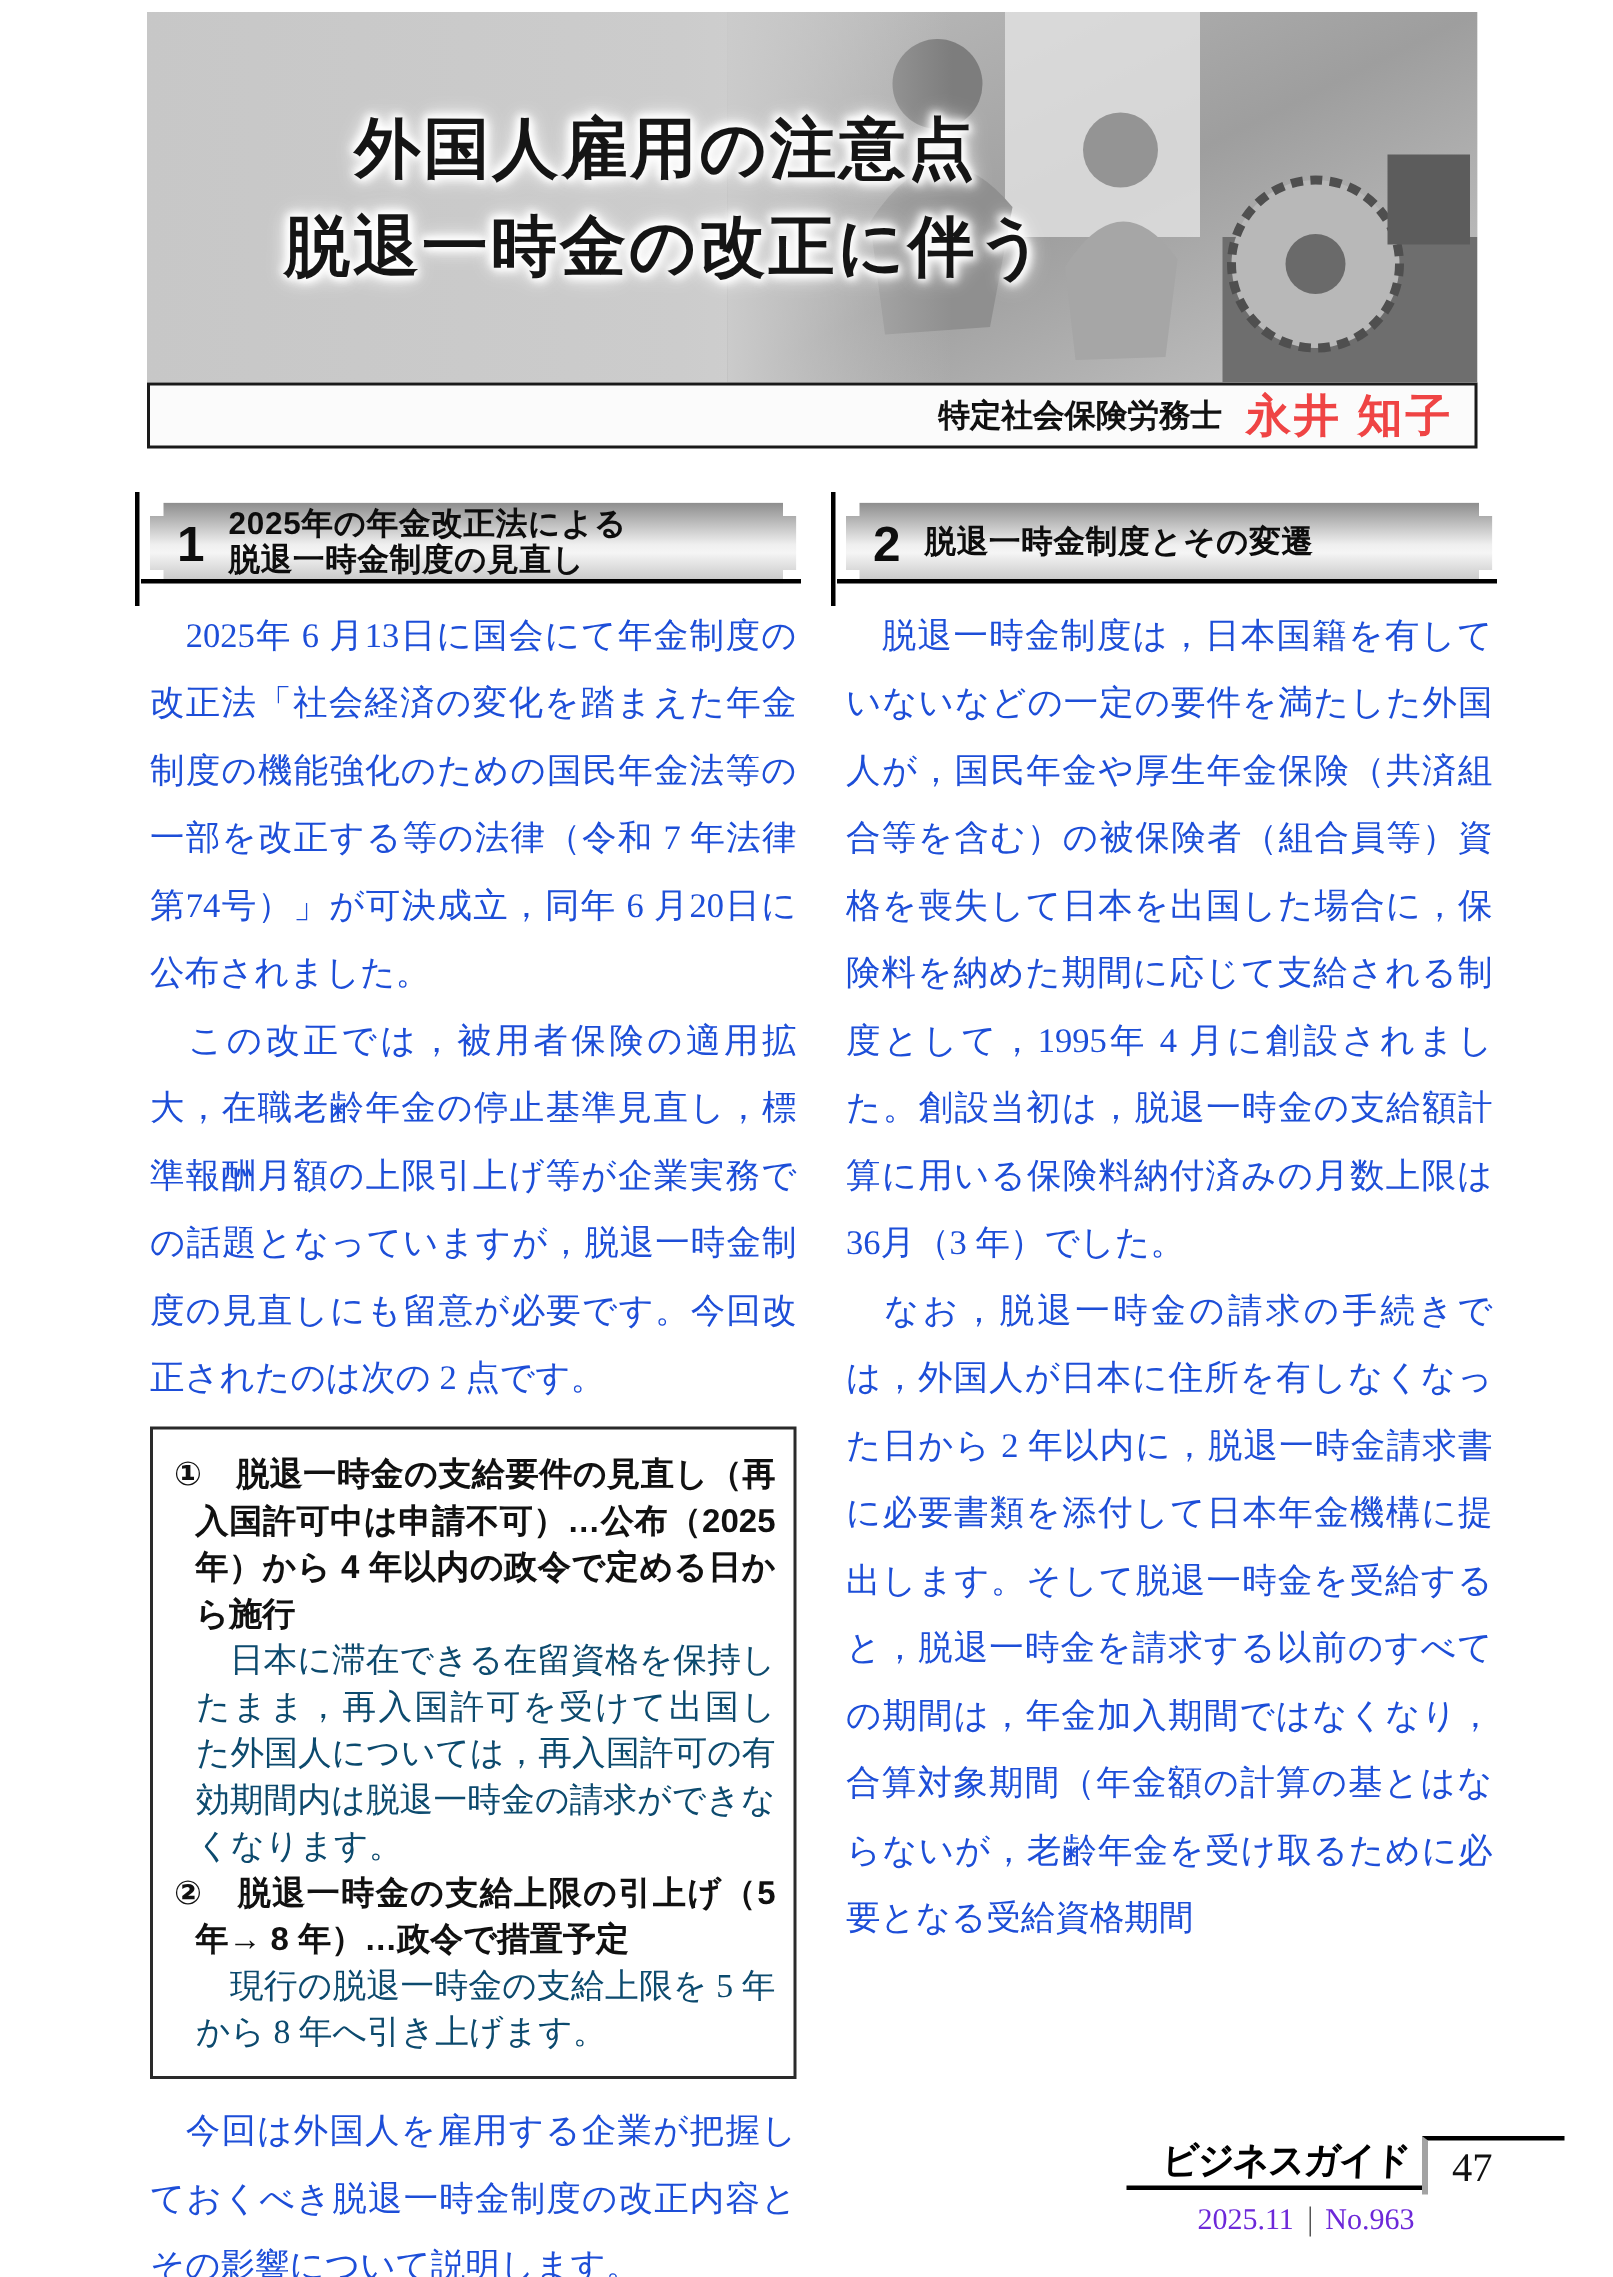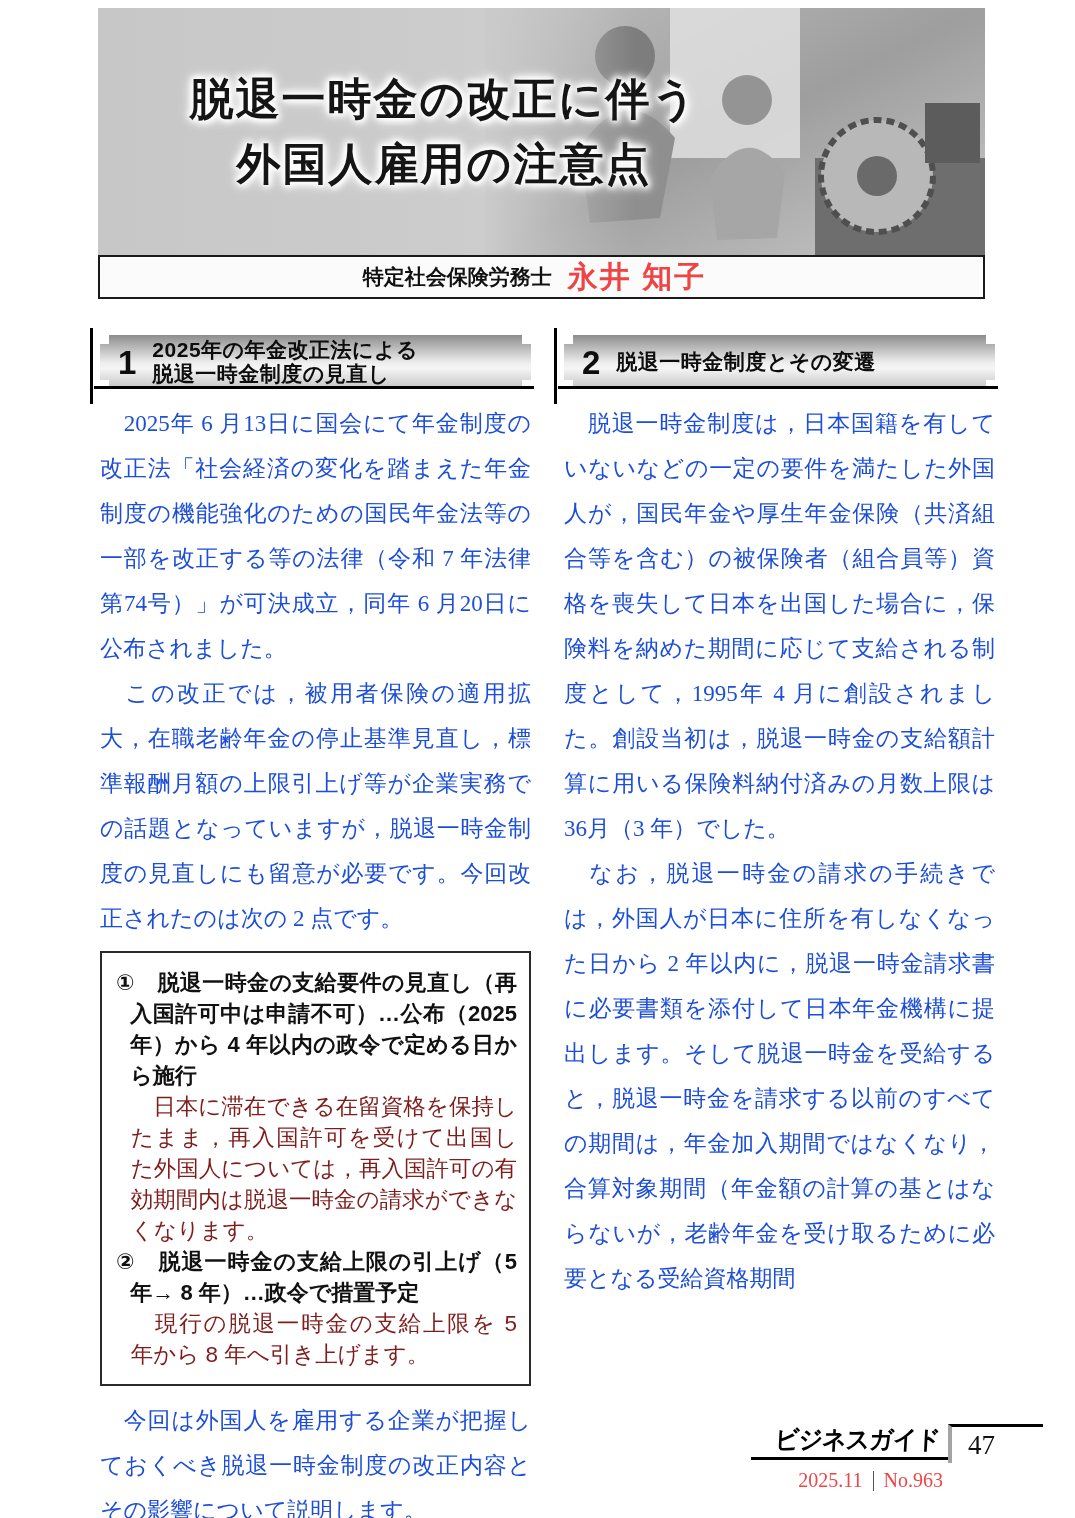--- a/index.html
+++ b/index.html
@@ -28,21 +28,21 @@
     font-size:44px;font-weight:bold;letter-spacing:2px;color:#151515;
     font-family:"Liberation Serif","DejaVu Serif",serif;
     text-shadow:0 0 4px #fff,0 0 8px #fff,0 0 12px #fff,0 0 16px #fff,2px 2px 6px #fff,-2px -2px 6px #fff;
     white-space:nowrap;
   }
 
   
   .author-bar{
     position:absolute;left:98px;top:255px;width:887px;height:44px;
     background:#fbfbfb;border:2px solid #1a1a1a;box-sizing:border-box;
-    display:flex;align-items:center;justify-content:center;
+    display:flex;align-items:center;justify-content:flex-end;
     padding-right:14px;gap:16px;z-index:4;
   }
   .author-title{font-family:"Liberation Sans","DejaVu Sans",sans-serif;font-weight:bold;font-size:21px;color:#111;}
   .author-name{font-family:"Liberation Sans","DejaVu Sans",sans-serif;font-weight:bold;font-size:30px;color:#ef4444;letter-spacing:2px;}
 
   
   .col{position:absolute;top:335px;width:431px;}
   .col-left{left:100px;}
   .col-right{left:564px;}
 
@@ -81,22 +81,22 @@
   .law-box{
     border:2px solid #2a2a2a;box-sizing:border-box;
     margin:10px 0 12px 0;padding:14px 12px 14px 14px;background:#fff;
   }
   .law-box .item-h{
     font-family:"Liberation Sans","DejaVu Sans",sans-serif;font-weight:bold;
     font-size:22px;line-height:31px;color:#111;
     padding-left:0.65em;text-indent:-0.65em;text-align:justify;
   }
   .law-box .item-b{
-    font-family:Liberation Sans, sans-serif;
-    font-size:22.5px;line-height:31px;color:#7f1d1d;
+    font-family:Liberation Serif, serif;
+    font-size:22.5px;line-height:31px;color:#0c4a6e;
     padding-left:0.65em;text-align:justify;
   }
 
   
   .footer{position:absolute;right:32px;top:1424px;z-index:5;}
   .footer-row{display:flex;align-items:stretch;}
   .logo-cell{
     border-bottom:3px solid #000;
     display:flex;align-items:center;justify-content:flex-end;
     padding:0 8px 2px 24px;min-width:128px;height:36px;box-sizing:border-box;
@@ -106,21 +106,21 @@
     font-size:24px;letter-spacing:-1px;color:#000;transform:scaleY(1.05) skewX(-3deg);
   }
   .page-cell{
     border-left:4px solid #a3a3a3;border-top:3px solid #000;
     width:95px;height:39px;box-sizing:border-box;
     display:flex;align-items:center;padding-left:16px;
     font-family:"Liberation Serif","DejaVu Serif",serif;font-size:27px;color:#111;
   }
   .footer-issue{
     margin-top:6px;text-align:right;padding-right:100px;
-    font-family:"Liberation Serif","DejaVu Serif",serif;font-size:20px;color:#ef4444;
+    font-family:"Liberation Serif","DejaVu Serif",serif;font-size:20px;color:#6d28d9;
     display:flex;justify-content:flex-end;align-items:center;gap:10px;
   }
   .issue-sep{display:inline-block;width:1px;height:20px;background:#555;}
 </style>
 </head>
 <body>
 
 <div class="page">
 
   <div class="header">
@@ -148,22 +148,22 @@
       </g>
       <g>
         <rect x="330" y="150" width="170" height="97" fill="#6e6e6e"></rect>
         <circle cx="392" cy="168" r="56" fill="#b8b8b8" stroke="#4f4f4f" stroke-width="6" stroke-dasharray="8 5"></circle>
         <circle cx="392" cy="168" r="20" fill="#6a6a6a"></circle>
         <rect x="440" y="95" width="55" height="60" fill="#5c5c5c"></rect>
       </g>
       <rect x="0" y="0" width="150" height="247" fill="url(#fade)"></rect>
     </svg>
     <div class="title">
+      <div>外国人雇用の注意点</div>
       <div>脱退一時金の改正に伴う</div>
-      <div>外国人雇用の注意点</div>
     </div>
   </div>
 
   <div class="author-bar">
     <span class="author-title">特定社会保険労務士</span>
     <span class="author-name">永井 知子</span>
   </div>
 
   <div class="col col-left">
     <div class="banner-wrap">

